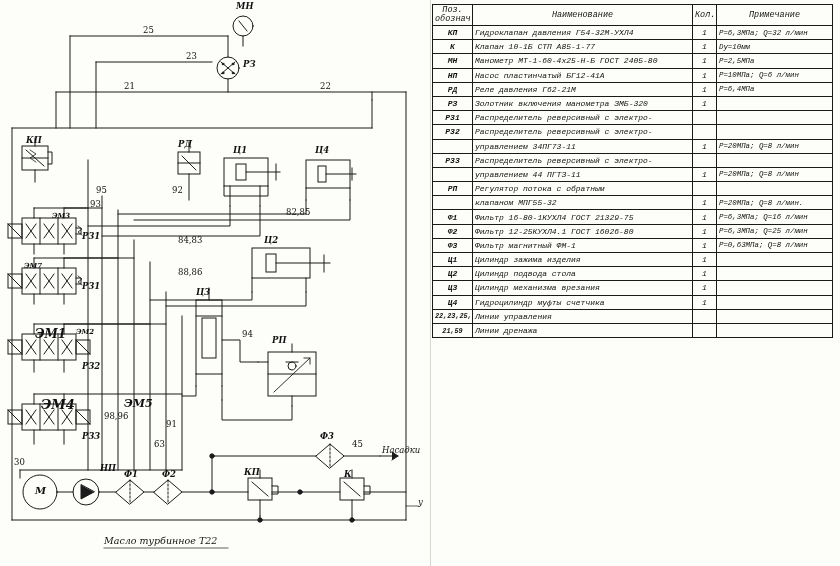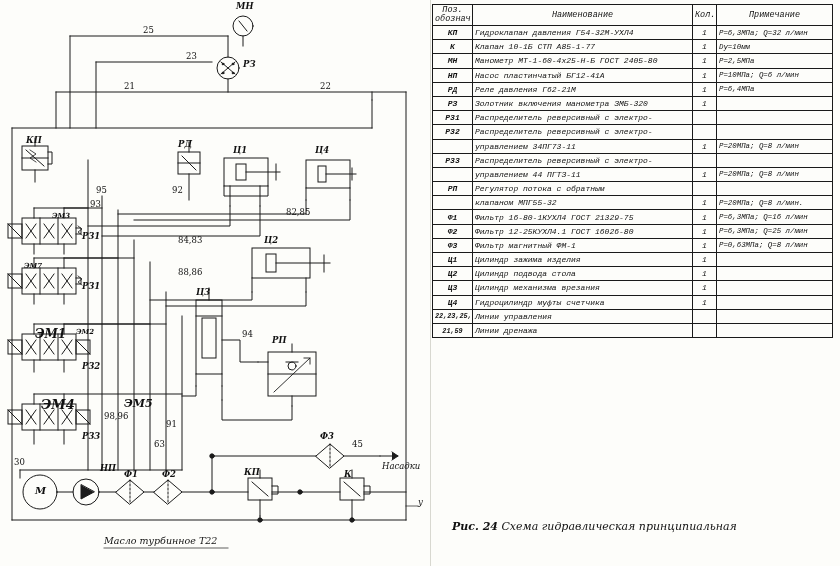--- a/index.html
+++ b/index.html
@@ -370,21 +370,21 @@
     <div class="lbl n" style="left:178px; top:236px;">84,83</div>
     <div class="lbl n" style="left:178px; top:268px;">88,86</div>
     <div class="lbl n" style="left:242px; top:330px;">94</div>
     <div class="lbl n" style="left:104px; top:376px;margin-top:36px;">98,96</div>
     <div class="lbl n" style="left:166px; top:420px;text-align:center;">91</div>
     <div class="lbl n" style="left:154px; top:440px;">63</div>
     <div class="lbl n" style="left:352px; top:440px;">45</div>
     <div class="lbl n" style="left:14px; top:458px;">30</div>
 
     <div class="lbl" style="left:104px; top:536px; font-size:9.5px;">Масло турбинное Т22</div>
-    <div class="lbl" style="left:382px; top:446px;margin-top:16px;">Насадки</div>
+    <div class="lbl" style="left:382px; top:446px;">Насадки</div>
     <div class="lbl" style="left:418px; top:498px;">у</div>
   </div>
 
   <div class="frame-sep"></div>
 
   <div class="tbl-wrap">
     <table class="spec">
       <colgroup>
           <col class="c1">
           <col class="c2">
@@ -529,18 +529,14 @@
         <tr>
             <td class="c-pos small">21,59</td>
             <td class="c-name">Линии дренажа</td>
             <td class="c-cnt"></td>
             <td class="c-note"></td>
           </tr>
       </tbody>
     </table>
   </div>
 
-  <div class="fig-cap">
-    <b>Рис. 24</b>
-    <span>Схема гидравлическая принципиальная</span>
-  </div>
 
 </div>
 
 </body></html>

